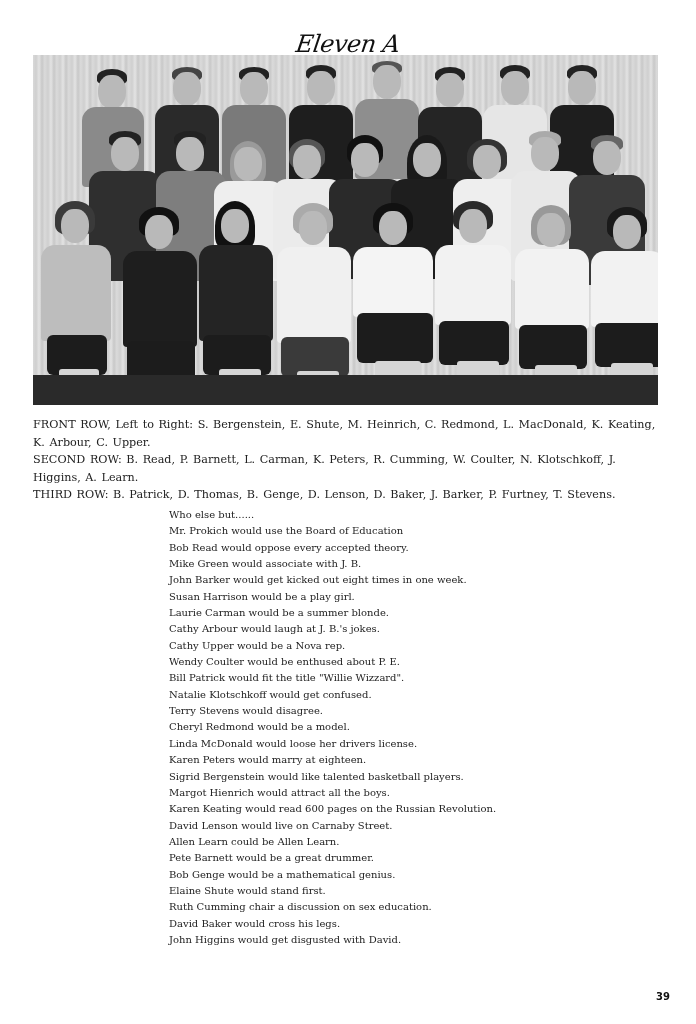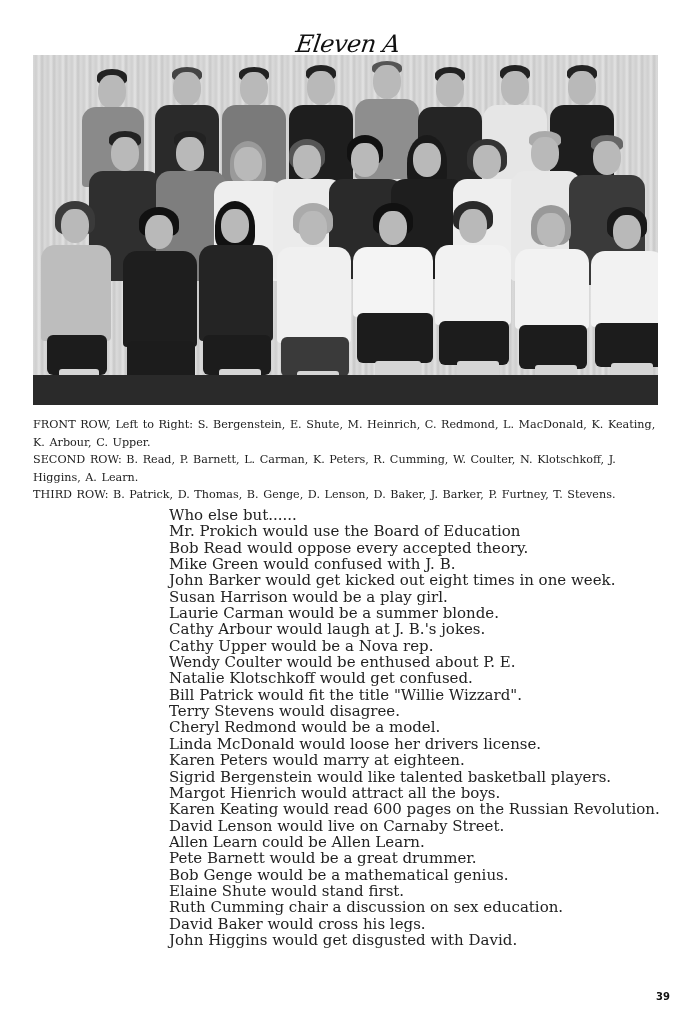--- a/index.html
+++ b/index.html
@@ -83,21 +83,21 @@
       color: #222;
       word-spacing: 1px;
     }
     .caption p {
       margin: 0;
     }
     .who-list {
       position: absolute;
       left: 169px;
       top: 507px;
-      font-size: 15px;
+      font-size: 10px;
       line-height: 16.35px;
       color: #222;
     }
     .who-list div {
       white-space: nowrap;
     }
     .page-number {
       position: absolute;
       left: 656px;
       top: 991px;
@@ -263,29 +263,29 @@
 <div class="caption">
   <p>FRONT ROW, Left to Right: S. Bergenstein, E. Shute, M. Heinrich, C. Redmond, L. MacDonald, K. Keating, K. Arbour, C. Upper.</p>
   <p>SECOND ROW: B. Read, P. Barnett, L. Carman, K. Peters, R. Cumming, W. Coulter, N. Klotschkoff, J. Higgins, A. Learn.</p>
   <p>THIRD ROW: B. Patrick, D. Thomas, B. Genge, D. Lenson, D. Baker, J. Barker, P. Furtney, T. Stevens.</p>
 </div>
 
 <div class="who-list">
   <div>Who else but......</div>
   <div>Mr. Prokich would use the Board of Education</div>
   <div>Bob Read would oppose every accepted theory.</div>
-  <div>Mike Green would confused with J. B.</div>
+  <div>Mike Green would associate with J. B.</div>
   <div>John Barker would get kicked out eight times in one week.</div>
   <div>Susan Harrison would be a play girl.</div>
   <div>Laurie Carman would be a summer blonde.</div>
   <div>Cathy Arbour would laugh  at J. B.'s jokes.</div>
   <div>Cathy Upper would be a Nova rep.</div>
   <div>Wendy Coulter would be enthused about P. E.</div>
+  <div>Bill Patrick would fit the title "Willie Wizzard".</div>
   <div>Natalie Klotschkoff would get confused.</div>
-  <div>Bill Patrick would fit the title "Willie Wizzard".</div>
   <div>Terry Stevens would disagree.</div>
   <div>Cheryl Redmond would be a model.</div>
   <div>Linda McDonald would loose her drivers license.</div>
   <div>Karen Peters would marry at eighteen.</div>
   <div>Sigrid Bergenstein would like talented basketball players.</div>
   <div>Margot Hienrich would attract all the boys.</div>
   <div>Karen Keating would read 600 pages on the Russian Revolution.</div>
   <div>David Lenson would live on Carnaby Street.</div>
   <div>Allen Learn could be Allen Learn.</div>
   <div>Pete Barnett would be a great drummer.</div>

